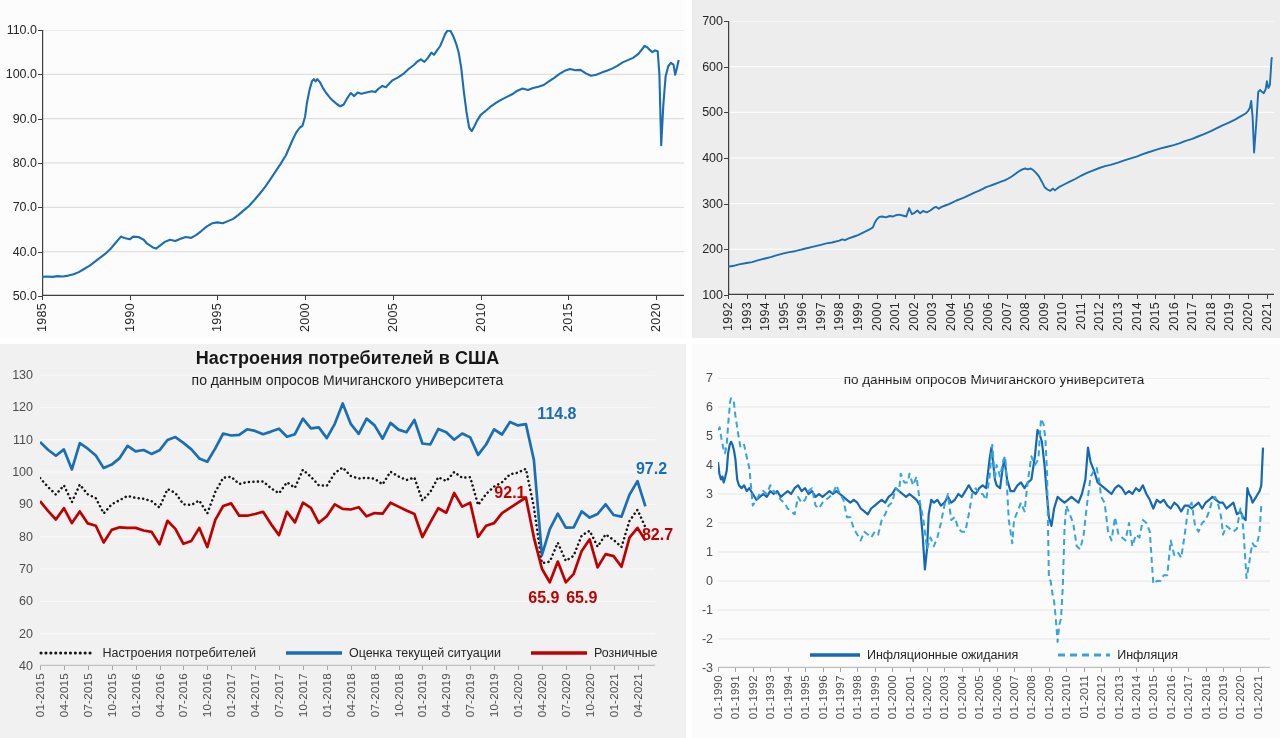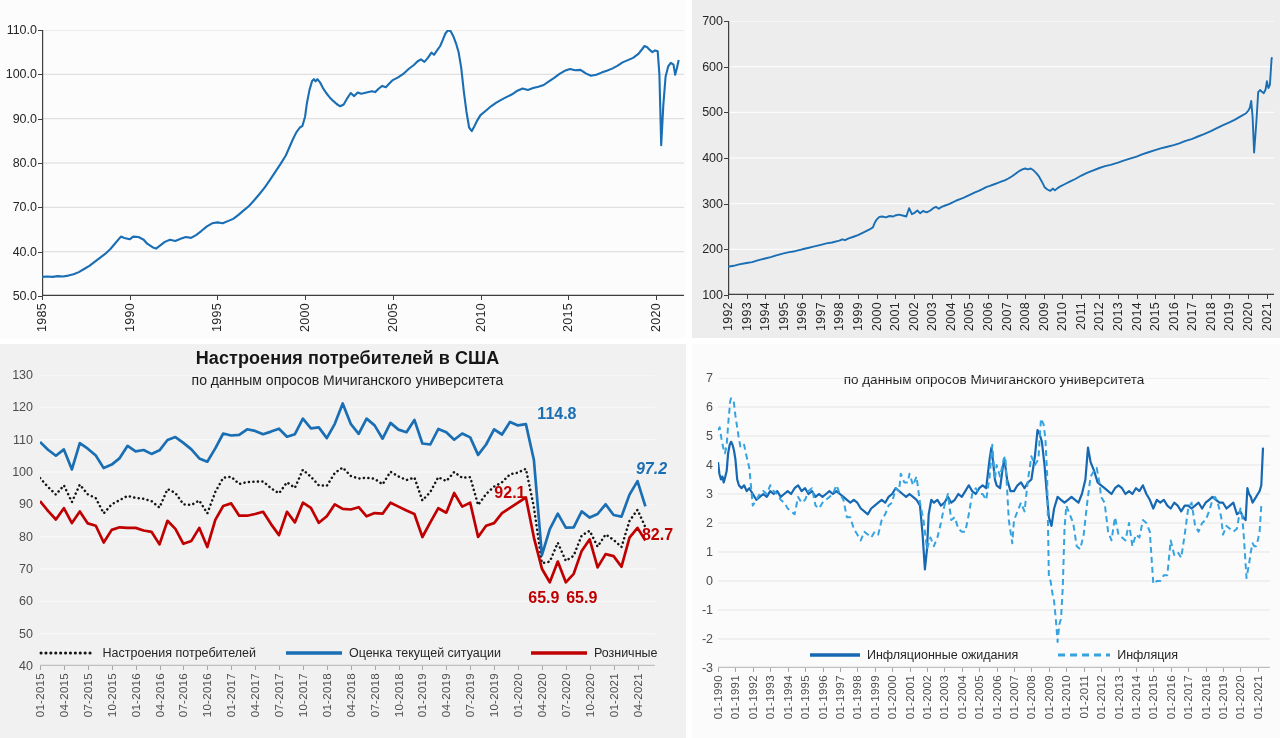--- a/index.html
+++ b/index.html
@@ -198,21 +198,21 @@
           <line x1="0" y1="64.7" x2="615" y2="64.7" stroke="#FBFBFB" stroke-width="1"></line>
           <line x1="0" y1="32.3" x2="615" y2="32.3" stroke="#FBFBFB" stroke-width="1"></line>
           <line x1="0" y1="0.0" x2="615" y2="0.0" stroke="#FBFBFB" stroke-width="1"></line>
           <line x1="0" y1="290.4" x2="615" y2="290.4" stroke="#bfbfbf" stroke-width="1.2"></line>
           <polyline points="0.0,103.1 8.0,111.9 15.9,119.6 23.9,110.3 31.9,127.1 39.8,109.6 47.8,119.3 55.8,123.2 63.7,138.4 71.7,129.3 79.7,125.1 87.6,120.9 95.6,122.9 103.6,123.8 111.5,126.1 119.5,132.6 127.5,114.1 135.4,118.0 143.4,129.3 151.4,130.0 159.3,125.5 167.3,138.4 175.3,117.0 183.2,102.8 191.2,101.8 199.2,109.0 207.1,107.0 215.1,106.7 223.1,106.4 231.0,113.2 239.0,118.3 247.0,107.3 254.9,112.8 262.9,94.7 270.9,101.8 278.8,110.3 286.8,110.9 294.8,98.0 302.7,92.5 310.7,100.9 318.7,103.5 326.6,102.8 334.6,103.8 342.6,109.3 350.5,96.7 358.5,101.5 366.5,105.1 374.4,102.5 382.4,125.5 390.3,117.0 398.3,102.2 406.3,106.1 414.2,97.0 422.2,102.8 430.2,102.2 438.1,130.0 446.1,119.0 454.1,111.6 462.0,107.3 470.0,99.3 478.0,97.6 485.9,93.8 493.9,132.2 501.9,188.2 509.8,186.6 517.8,167.8 525.8,185.9 533.7,180.7 541.7,160.4 549.7,155.8 557.6,171.7 565.6,159.4 573.6,164.9 581.5,172.0 589.5,145.8 597.5,134.8 605.4,152.3" fill="none" stroke="#151515" stroke-width="2.5" stroke-dasharray="0.1 4.4" stroke-linecap="round" stroke-linejoin="round"></polyline>
           <polyline points="0.0,66.9 8.0,74.7 15.9,80.8 23.9,74.4 31.9,94.4 39.8,68.2 47.8,73.7 55.8,80.5 63.7,93.1 71.7,89.6 79.7,83.1 87.6,70.8 95.6,76.3 103.6,75.0 111.5,78.9 119.5,75.3 127.5,65.0 135.4,62.1 143.4,67.9 151.4,74.4 159.3,83.4 167.3,86.7 175.3,73.4 183.2,58.5 191.2,60.5 199.2,59.8 207.1,54.3 215.1,55.9 223.1,59.2 231.0,56.6 239.0,53.7 247.0,61.8 254.9,59.2 262.9,43.6 270.9,53.3 278.8,52.4 286.8,63.1 294.8,48.8 302.7,28.5 310.7,48.8 318.7,58.8 326.6,43.6 334.6,50.4 342.6,63.7 350.5,47.9 358.5,54.6 366.5,57.2 374.4,44.9 382.4,68.5 390.3,69.5 398.3,54.0 406.3,57.2 414.2,64.7 422.2,58.5 430.2,62.4 438.1,79.9 446.1,69.5 454.1,54.3 462.0,59.5 470.0,46.9 478.0,50.4 485.9,49.1 493.9,85.0 501.9,180.1 509.8,154.2 517.8,138.7 525.8,152.6 533.7,152.3 541.7,136.4 549.7,142.6 557.6,139.0 565.6,129.3 573.6,140.0 581.5,141.6 589.5,119.6 597.5,106.1 605.4,131.3" fill="none" stroke="#1A6EB4" stroke-width="2.7" stroke-linejoin="round"></polyline>
           <polyline points="0.0,126.1 8.0,135.8 15.9,144.5 23.9,133.2 31.9,148.1 39.8,136.4 47.8,148.4 55.8,150.7 63.7,167.5 71.7,154.9 79.7,152.3 87.6,152.9 95.6,152.9 103.6,155.5 111.5,156.8 119.5,169.4 127.5,145.8 135.4,153.9 143.4,168.8 151.4,165.9 159.3,152.9 167.3,172.0 175.3,144.9 183.2,131.0 191.2,128.4 199.2,140.7 207.1,140.7 215.1,139.0 223.1,136.8 231.0,149.1 239.0,160.1 247.0,136.8 254.9,147.4 262.9,127.7 270.9,132.9 278.8,147.8 286.8,141.3 294.8,129.3 302.7,133.9 310.7,134.5 318.7,132.2 326.6,141.3 334.6,138.1 342.6,138.7 350.5,127.7 358.5,131.6 366.5,135.5 374.4,139.0 382.4,162.0 390.3,147.4 398.3,133.2 406.3,137.7 414.2,118.0 422.2,131.6 430.2,127.7 438.1,162.0 446.1,150.7 454.1,148.1 462.0,138.1 470.0,132.9 478.0,127.7 485.9,122.5 493.9,162.6 501.9,193.7 509.8,207.3 517.8,186.6 525.8,207.3 533.7,198.8 541.7,175.9 549.7,164.3 557.6,192.4 565.6,179.1 573.6,181.1 581.5,191.7 589.5,162.6 597.5,152.9 605.4,165.5" fill="none" stroke="#C00000" stroke-width="2.7" stroke-linejoin="round"></polyline>
         </svg></div>
     <div class="ygutter" style="left:0;top:31px;width:38px;height:291px;">
         <div class="ylab" style="top:283.0px">40</div>
-        <div class="ylab" style="top:250.7px">50</div>
+        <div class="ylab" style="top:250.7px">20</div>
         <div class="ylab" style="top:218.3px">60</div>
         <div class="ylab" style="top:186.0px">70</div>
         <div class="ylab" style="top:153.7px">80</div>
         <div class="ylab" style="top:121.3px">90</div>
         <div class="ylab" style="top:89.0px">100</div>
         <div class="ylab" style="top:56.7px">110</div>
         <div class="ylab" style="top:24.3px">120</div>
         <div class="ylab" style="top:-8.0px">130</div>
       </div>
     <div class="xgutter" style="left:40px;top:322px;width:615px;height:72px;">
@@ -283,21 +283,21 @@
         <span>Оценка текущей ситуации</span>
       </span>
       <span class="lg-item">
         <svg width="56" height="6">
             <line x1="0" y1="3" x2="56" y2="3" stroke-width="3.5" stroke="#C00000"></line>
           </svg>
         <span>Розничные</span>
       </span>
     </div>
   <div class="anno" style="left: 556.946px; top: 70.1467px; color: rgb(26, 110, 180);">114.8</div>
-      <div class="anno" style="left: 651.474px; top: 125.053px; color: rgb(26, 110, 180); font-style: italic;">97.2</div>
+      <div class="anno" style="left: 651.474px; top: 125.053px; color: rgb(26, 110, 180);">97.2</div>
       <div class="anno" style="left: 509.946px; top: 148.543px; color: rgb(192, 0, 0);">92.1</div>
       <div class="anno" style="left: 657.474px; top: 190.937px; color: rgb(192, 0, 0);">82.7</div>
       <div class="anno" style="left: 543.845px; top: 254.257px; color: rgb(192, 0, 0);">65.9</div>
       <div class="anno" style="left: 581.777px; top: 254.257px; color: rgb(192, 0, 0);">65.9</div>
     </div>
 
   <div class="panel br">
     <div class="chart-sub s-br">по данным опросов Мичиганского университета</div>
     <div class="plot" style="left:26px;top:34px;width:552px;height:290px;"><svg width="552" height="290">
           <line x1="0" y1="261.0" x2="552" y2="261.0" stroke="#E5E5E5" stroke-width="1"></line>

